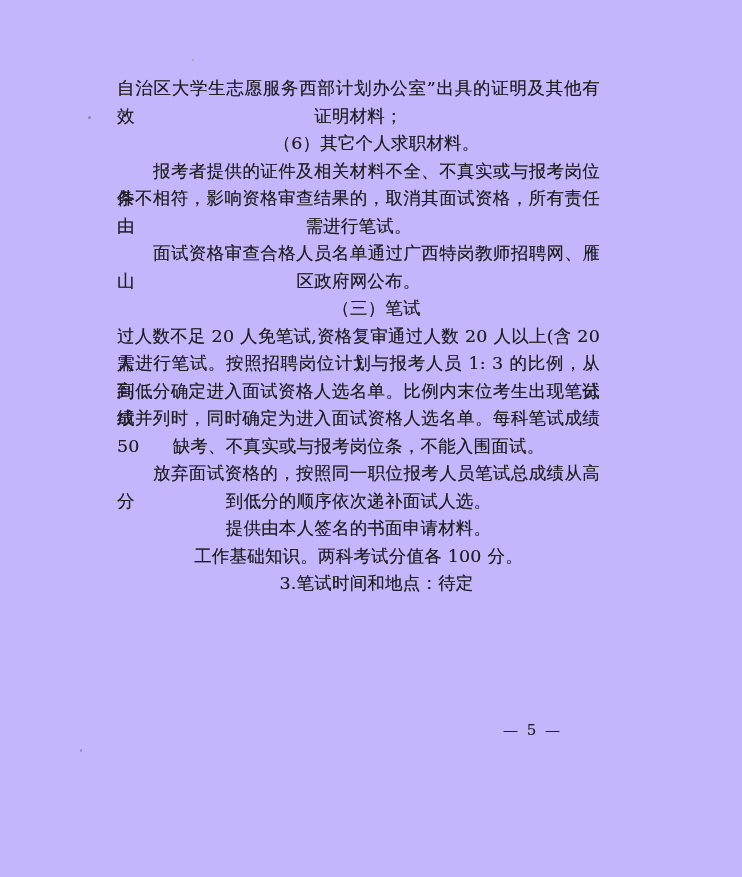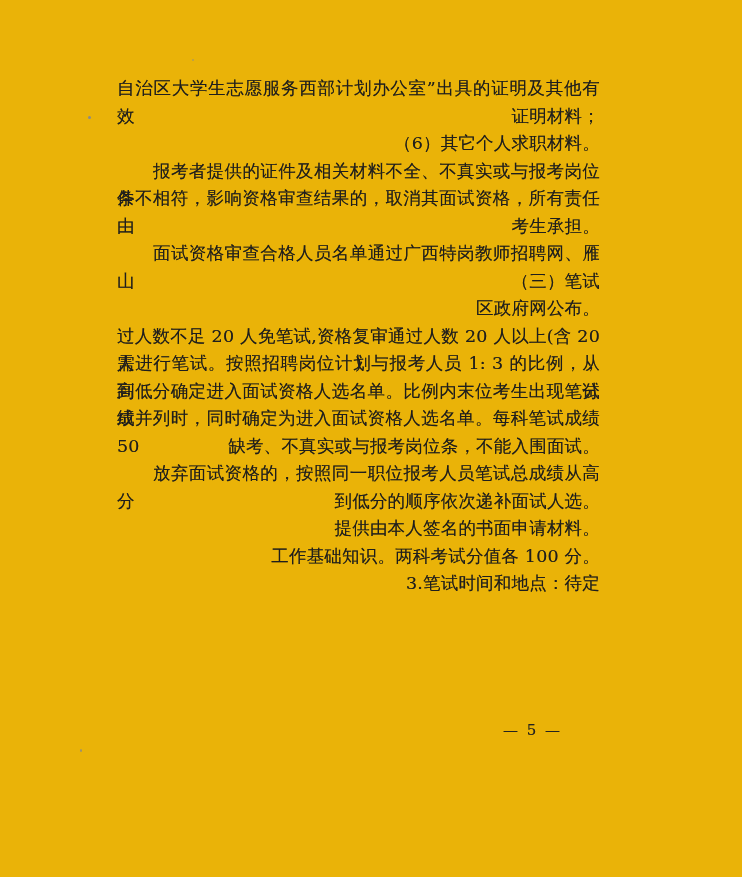--- a/index.html
+++ b/index.html
@@ -4,38 +4,38 @@
 <style>
   html, body {
     margin: 0;
     padding: 0;
     background: #ffffff;
   }
   .page {
     position: relative;
     width: 742px;
     height: 877px;
-    background: #eab308;
+    background: #c4b5fd;
     color: #1e1e1e;
     font-family: "DejaVu Serif", "Liberation Serif", serif;
     overflow: hidden;
   }
   .text-block {
     position: absolute;
     left: 117px;
     top: 75px;
     width: 483px;
     font-size: 17.5px;
     line-height: 27.5px;
     letter-spacing: 0.2px;
     text-shadow: 0 0 0.4px rgba(20,20,20,0.55);
   }
   .line {
     height: 27.5px;
-    text-align: right;
+    text-align: center;
     white-space: nowrap;
   }
   .line.fill {
     white-space: normal;
     text-align: justify;
     text-align-last: justify;
   }
   .line.indent {
     text-indent: 36px;
   }
@@ -60,24 +60,24 @@
 </head>
 <body>
 
 <div class="page">
   <div class="text-block">
       <div class="line fill">自治区大学生志愿服务西部计划办公室”出具的证明及其他有效</div>
       <div class="line">证明材料；</div>
       <div class="line indent">（6）其它个人求职材料。</div>
       <div class="line indent fill">报考者提供的证件及相关材料不全、不真实或与报考岗位条</div>
       <div class="line fill">件不相符，影响资格审查结果的，取消其面试资格，所有责任由</div>
-      <div class="line">考生承担。</div>
+      <div class="line">需进行笔试。</div>
       <div class="line indent fill">面试资格审查合格人员名单通过广西特岗教师招聘网、雁山</div>
+      <div class="line">区政府网公布。</div>
       <div class="line indent">（三）笔试</div>
-      <div class="line">区政府网公布。</div>
       <div class="line fill">过人数不足 20 人免笔试,资格复审通过人数 20 人以上(含 20 人)，</div>
       <div class="line fill">需进行笔试。按照招聘岗位计划与报考人员 1: 3 的比例，从高分</div>
       <div class="line fill">到低分确定进入面试资格人选名单。比例内末位考生出现笔试成</div>
       <div class="line fill">绩并列时，同时确定为进入面试资格人选名单。每科笔试成绩 50</div>
       <div class="line">缺考、不真实或与报考岗位条，不能入围面试。</div>
       <div class="line indent fill">放弃面试资格的，按照同一职位报考人员笔试总成绩从高分</div>
       <div class="line">到低分的顺序依次递补面试人选。</div>
       <div class="line">提供由本人签名的书面申请材料。</div>
       <div class="line">工作基础知识。两科考试分值各 100 分。</div>
       <div class="line indent">3.笔试时间和地点：待定</div>

